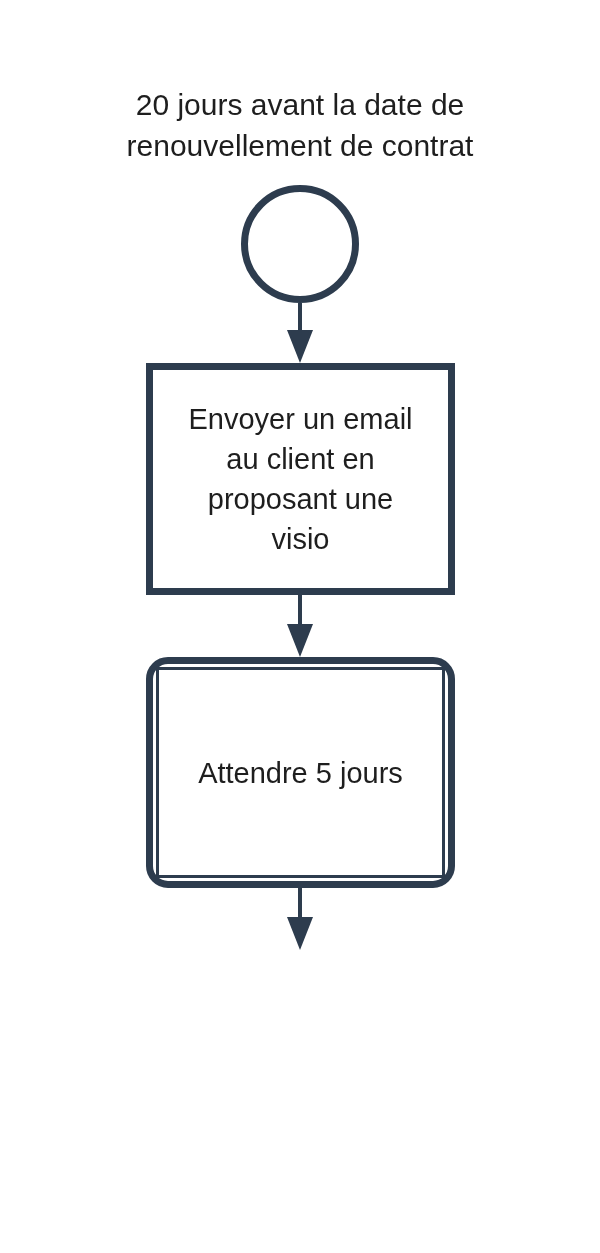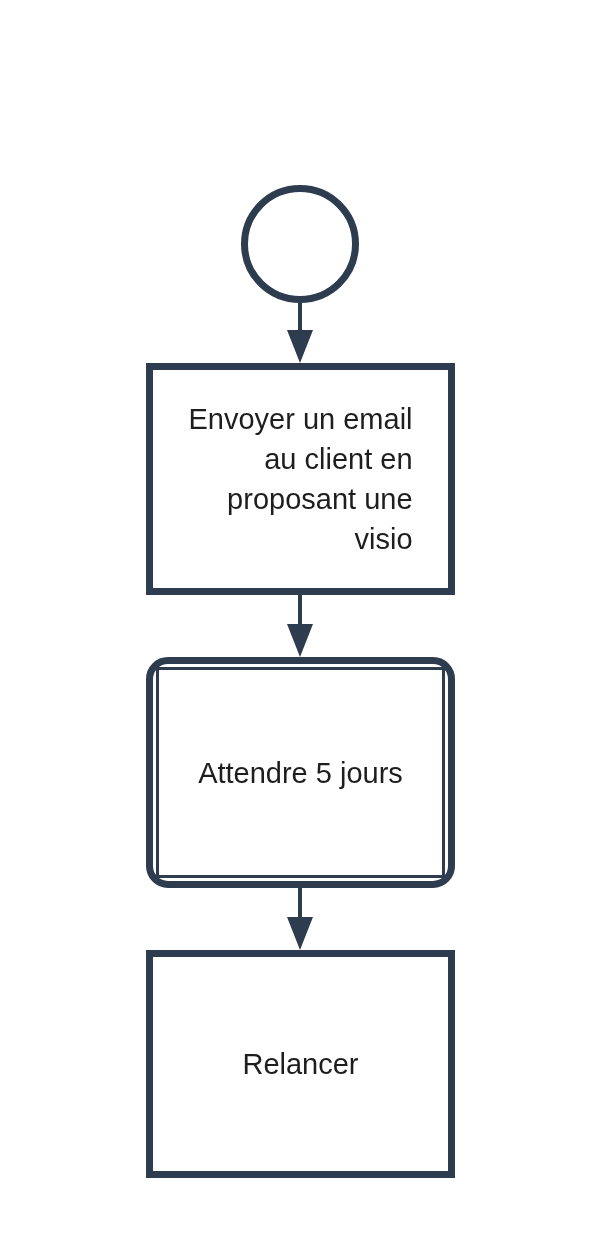--- a/index.html
+++ b/index.html
@@ -70,21 +70,21 @@
   .task {
     position: absolute;
     left: 146px;
     width: 309px;
     box-sizing: border-box;
     border: 7px solid var(--stroke, #2d3c4e);
     background: var(--background, #ffffff);
     display: flex;
     align-items: center;
     justify-content: center;
-    text-align: right;
+    text-align: center;
   }
   .box-1 { top: 363px; height: 232px; }
   .box-2 { top: 657px; height: 231px; border-radius: 22px; }
   .box-3 { top: 950px; height: 228px; }
 
   .inner-frame {
     position: absolute;
     inset: 3px;
     border: 3px solid var(--stroke, #2d3c4e);
     pointer-events: none;
@@ -97,20 +97,22 @@
     white-space: pre-line;
     color: var(--text, #1e1e1e);
     position: relative;
   }
 </style>
 </head>
 <body>
 
 <div class="canvas">
 
+  <div class="title">20 jours avant la date de
+renouvellement de contrat</div>
 
   <div class="start-circle"></div>
 
   <div class="arrow">
     <div class="stem stem-1"></div>
     <div class="head head-1"></div>
   </div>
 
   <div class="task box-1">
     <div class="node-label">Envoyer un email
@@ -127,17 +129,14 @@
   <div class="task box-2">
     <div class="inner-frame"></div>
     <div class="node-label">Attendre 5 jours</div>
   </div>
 
   <div class="arrow">
     <div class="stem stem-3"></div>
     <div class="head head-3"></div>
   </div>
 
-  <div class="task box-3">
-    <div class="node-label">Relancer</div>
-  </div>
 
 </div>
 
 </body></html>

